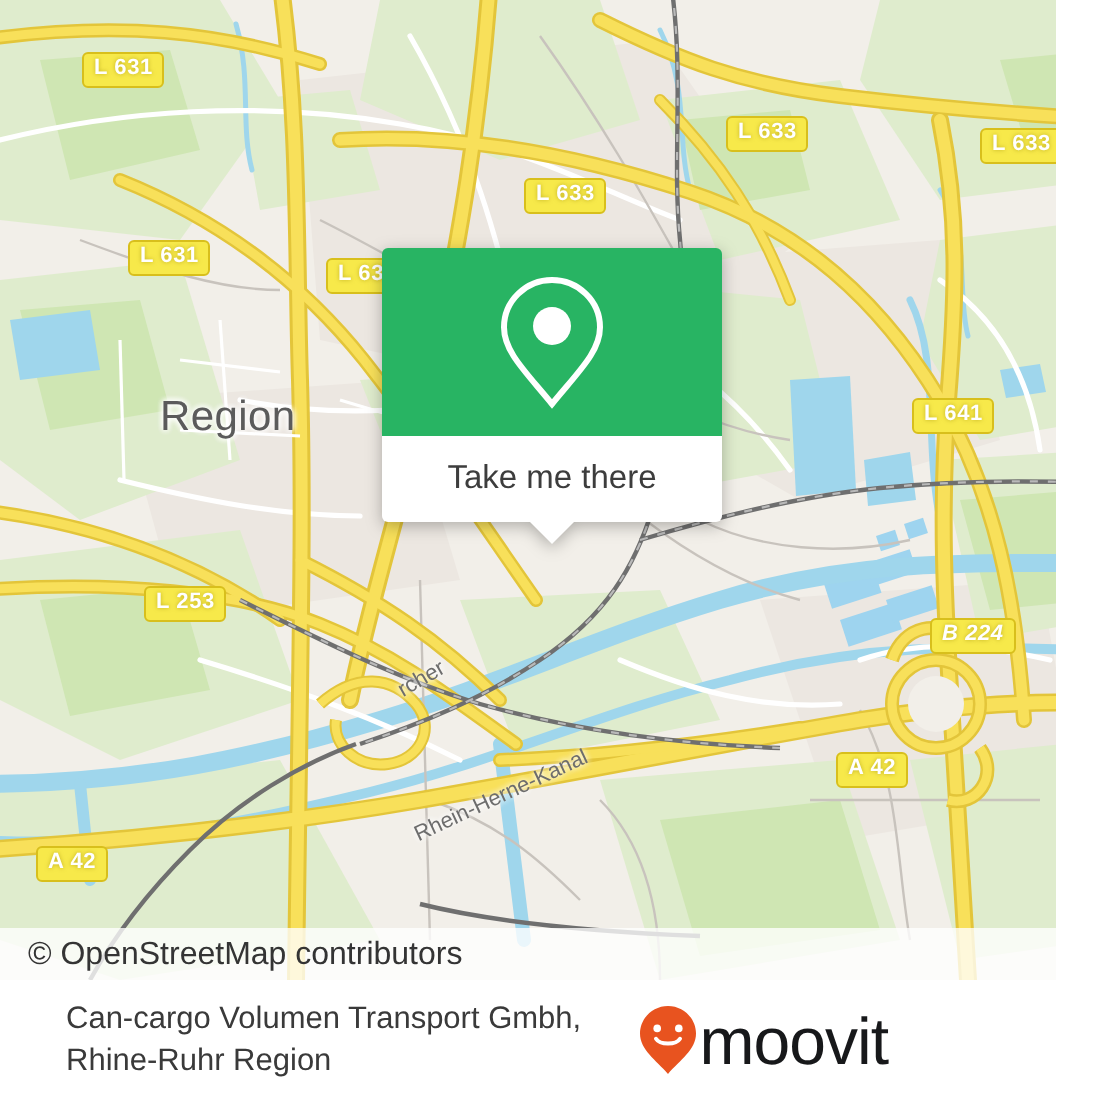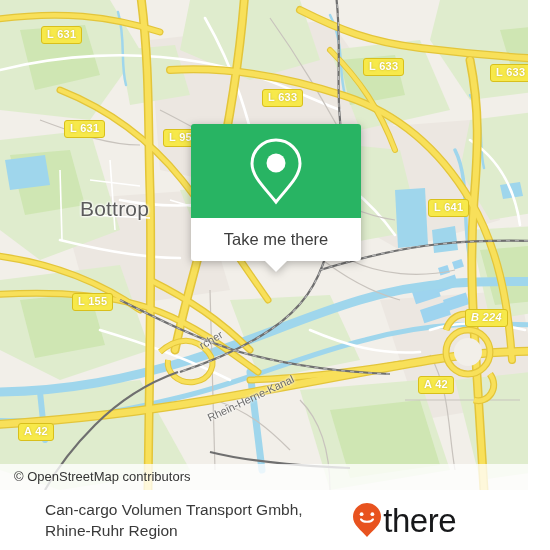--- a/index.html
+++ b/index.html
@@ -66,21 +66,21 @@
   
   #attrib {
     position: absolute;
     left: 0;
     bottom: 0;
     width: 550px;
     height: 26px;
     background: rgba(255,255,255,.78);
     box-sizing: border-box;
     padding: 5px 0 0 14px;
-    font-size: 13px;
+    font-size: 16px;
     color: #343434;
     white-space: nowrap;
   }
 
   
   #popup {
     position: absolute;
     left: 191px;
     top: 124px;
     width: 170px;
@@ -112,21 +112,21 @@
     margin-left: -11px;
     width: 0; height: 0;
     border-left: 11px solid transparent;
     border-right: 11px solid transparent;
     border-top: 11px solid #ffffff;
   }
 
   
   #footer {
     position: absolute;
-    left: 16px; top: 490px;
+    left: 4px; top: 490px;
     width: 454px;
     height: 60px;
     background: #ffffff;
     display: flex;
     align-items: center;
     box-sizing: border-box;
     padding: 0 14px 0 29px;
   }
   #footer-title {
     flex: 1;
@@ -321,32 +321,32 @@
           <path d="M90 215 L150 218"></path>
           <path d="M110 160 L115 230"></path>
           <path d="M60 170 L62 240"></path>
           <path d="M170 200 L210 212"></path>
         </g>
       </g>
     </svg>
 
     <div class="shield" style="left:41px;top:26px;">L 631</div>
     <div class="shield" style="left:64px;top:120px;">L 631</div>
-    <div class="shield" style="left:163px;top:129px;">L 95</div>
+    <div class="shield" style="left:163px;top:129px;">L 63</div>
     <div class="shield" style="left:262px;top:89px;">L 633</div>
     <div class="shield" style="left:363px;top:58px;">L 633</div>
     <div class="shield" style="left:490px;top:64px;">L 633</div>
-    <div class="shield" style="left:428px;top:199px;text-align:right;">L 641</div>
+    <div class="shield" style="left:456px;top:199px;text-align:right;">L 641</div>
     <div class="shield" style="left:528px;top:245px;">L 6</div>
     <div class="shield" style="left:465px;top:309px;font-style:italic;">B 224</div>
     <div class="shield" style="left:418px;top:376px;">A 42</div>
-    <div class="shield" style="left:72px;top:293px;">L 155</div>
+    <div class="shield" style="left:72px;top:293px;">L 253</div>
     <div class="shield" style="left:18px;top:423px;">A 42</div>
 
-    <div class="city-label" style="left:80px;top:197px;">Bottrop</div>
+    <div class="city-label" style="left:80px;top:197px;">Region</div>
 
     <div class="rot-label" style="left:208px;top:412px;transform:rotate(-25deg);">Rhein-Herne-Kanal</div>
     <div class="rot-label" style="left:200px;top:340px;transform:rotate(-30deg);">rcher</div>
 
     <div id="popup">
       <div id="popup-head">
         <svg width="58" height="70" viewBox="0 0 58 70">
           <path d="M29 4 C 15.8 4, 5 14.6, 5 27.6 C 5 40, 16 50, 29 66 C 42 50, 53 40, 53 27.6 C 53 14.6, 42.2 4, 29 4 Z" fill="none" stroke="#ffffff" stroke-width="3"></path>
           <circle cx="29" cy="27" r="9.5" fill="#ffffff"></circle>
         </svg>
@@ -364,17 +364,17 @@
 
   <div id="footer">
     <div id="footer-title">Can-cargo Volumen Transport Gmbh, Rhine-Ruhr Region</div>
     <div id="brand">
       <svg width="30" height="36" viewBox="0 0 30 36">
         <path d="M15 1 C 7.3 1, 1 7.2, 1 14.8 C 1 23, 9 28, 15 35 C 21 28, 29 23, 29 14.8 C 29 7.2, 22.7 1, 15 1 Z" fill="#e8531f"></path>
         <circle cx="9.6" cy="12.2" r="1.9" fill="#ffffff"></circle>
         <circle cx="20.4" cy="12.2" r="1.9" fill="#ffffff"></circle>
         <path d="M9 17.4 C 11 20.6, 19 20.6, 21 17.4" fill="none" stroke="#ffffff" stroke-width="2" stroke-linecap="round"></path>
       </svg>
-      <span id="brand-word">there</span>
+      <span id="brand-word">moovit</span>
     </div>
   </div>
 
 </div>
 
 </body></html>

